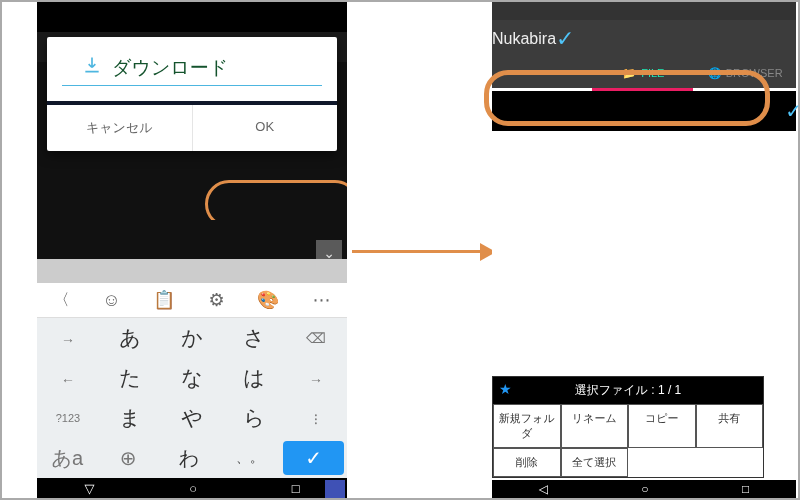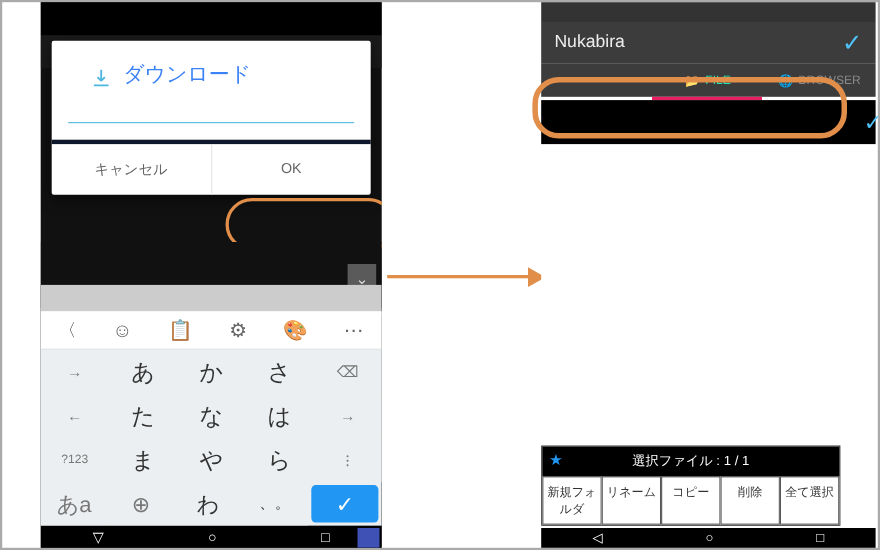--- a/index.html
+++ b/index.html
@@ -3,21 +3,21 @@
 <meta charset="utf-8">
 <style>
 body{margin:0;padding:0;background:#fff;font-family:sans-serif;width:800px;height:500px;position:relative;overflow:hidden}
 .container{position:relative;width:800px;height:500px;border:2px solid #aaa;box-sizing:border-box}
 
 
 .phone-left{position:absolute;left:35px;top:0;width:310px;height:496px;background:#111;overflow:hidden}
 .pl-header{height:30px;background:#000}
 .pl-blur-top{height:30px;background:#1a1a1a;position:relative}
 .pl-dialog{position:absolute;top:35px;left:10px;right:10px;background:#fff;border-radius:2px;box-shadow:0 4px 12px rgba(0,0,0,.5);padding:0}
-.pl-dlg-title{display:flex;align-items:flex-end;padding:18px 20px 30px;color:#3b82f6;border-bottom:1px solid #4DB6E0;margin:0 15px}
+.pl-dlg-title{display:flex;align-items:flex-start;padding:18px 20px 4px;color:#14532d;border-bottom:1px solid #4DB6E0;margin:0 15px}
 .pl-dlg-title .icon{margin-right:10px}
 .pl-dlg-title span.txt{font-size:19px;font-weight:500}
 .pl-dlg-body{padding:15px 18px 10px}
 .pl-dlg-label{font-size:12px;color:#999}
 .pl-dlg-input{margin-top:5px;height:35px;background:#000}
 .pl-dlg-buttons{display:flex;border-top:4px solid #0f172a;margin-top:15px}
 .pl-btn{flex:1;text-align:center;padding:14px 0;font-size:13px;color:#666}
 .pl-btn.cancel{border-right:1px solid #e5e5e5}
 .hl-oval{position:absolute;border:3px solid #E08E4A;border-radius:24px;pointer-events:none}
 .hl-ok{top:178px;left:168px;width:148px;height:42px}
@@ -43,36 +43,36 @@
 .navbar-l .nav-icon{color:#fff;font-size:13px}
 .kb-badge{position:absolute;bottom:0;right:2px;width:20px;height:18px;background:#3F51B5}
 
 
 .arrow{position:absolute;top:248px;left:350px;width:130px;height:3px;background:#E08E4A}
 .arrow::after{content:"";position:absolute;right:-14px;top:-7px;border-left:16px solid #E08E4A;border-top:9px solid transparent;border-bottom:9px solid transparent}
 
 
 .phone-right{position:absolute;left:490px;top:0;width:304px;height:496px;background:#fff}
 .pr-status{height:18px;background:#333}
-.pr-header{height:38px;background:#3c3c3c;display:flex;align-items:center;justify-content:space-between;padding:0 12px}
+.pr-header{height:38px;background:#3c3c3c;display:flex;align-items:center;padding:0 0}
 .pr-title{color:#eee;font-size:16px}
 .pr-check{color:#4FC3F7;font-size:22px}
 .pr-tabs{display:flex;height:30px;background:#3c3c3c;align-items:center}
 .pr-tab{flex:1;text-align:center;color:#888;font-size:11px;display:flex;align-items:center;justify-content:center;gap:4px}
 .pr-tab.active{color:#1DE9B6}
 .pr-tabline{height:3px;background:linear-gradient(to right,transparent 33%,#E91E63 33%,#E91E63 66%,transparent 66%)}
 .pr-item{margin-top:0;height:40px;background:#000;position:relative}
 .pr-item-check{position:absolute;right:-6px;top:8px;color:#4FC3F7;font-size:20px}
 .hl-file{top:68px;left:-8px;width:276px;height:46px;border-width:5px;border-radius:24px}
 
 
 .menu{position:absolute;bottom:20px;left:490px;width:270px;background:#fff;border:1px solid #333}
 .menu-head{background:#000;color:#fff;text-align:center;font-size:12px;padding:5px 0;position:relative}
 .menu-star{position:absolute;left:6px;top:4px;color:#2196F3;font-size:14px}
-.menu-grid{display:grid;grid-template-columns:repeat(5,1fr)}
+.menu-grid{display:grid;grid-template-columns:repeat(4,1fr)}
 .menu-cell{border:1px solid #555;text-align:center;font-size:11px;padding:6px 2px;color:#333;background:#fff}
 
 .navbar-r{position:absolute;bottom:0;left:490px;width:304px;height:18px;background:#000;display:flex;justify-content:space-around;align-items:center}
 .navbar-r .nav-icon{color:#fff;font-size:12px}
 
 svg{display:block}
 </style>
 </head>
 <body>
 
@@ -179,20 +179,21 @@
 
   <div class="menu">
     <div class="menu-head">
       <span class="menu-star">★</span>
       <span>選択ファイル : 1 / 1</span>
     </div>
     <div class="menu-grid">
       <div class="menu-cell">新規フォルダ</div>
       <div class="menu-cell">リネーム</div>
       <div class="menu-cell">コピー</div>
+      <div class="menu-cell">共有</div>
       <div class="menu-cell">削除</div>
       <div class="menu-cell">全て選択</div>
     </div>
   </div>
 
   <div class="navbar-r">
     <span class="nav-icon">◁</span>
     <span class="nav-icon">○</span>
     <span class="nav-icon">□</span>
   </div>

